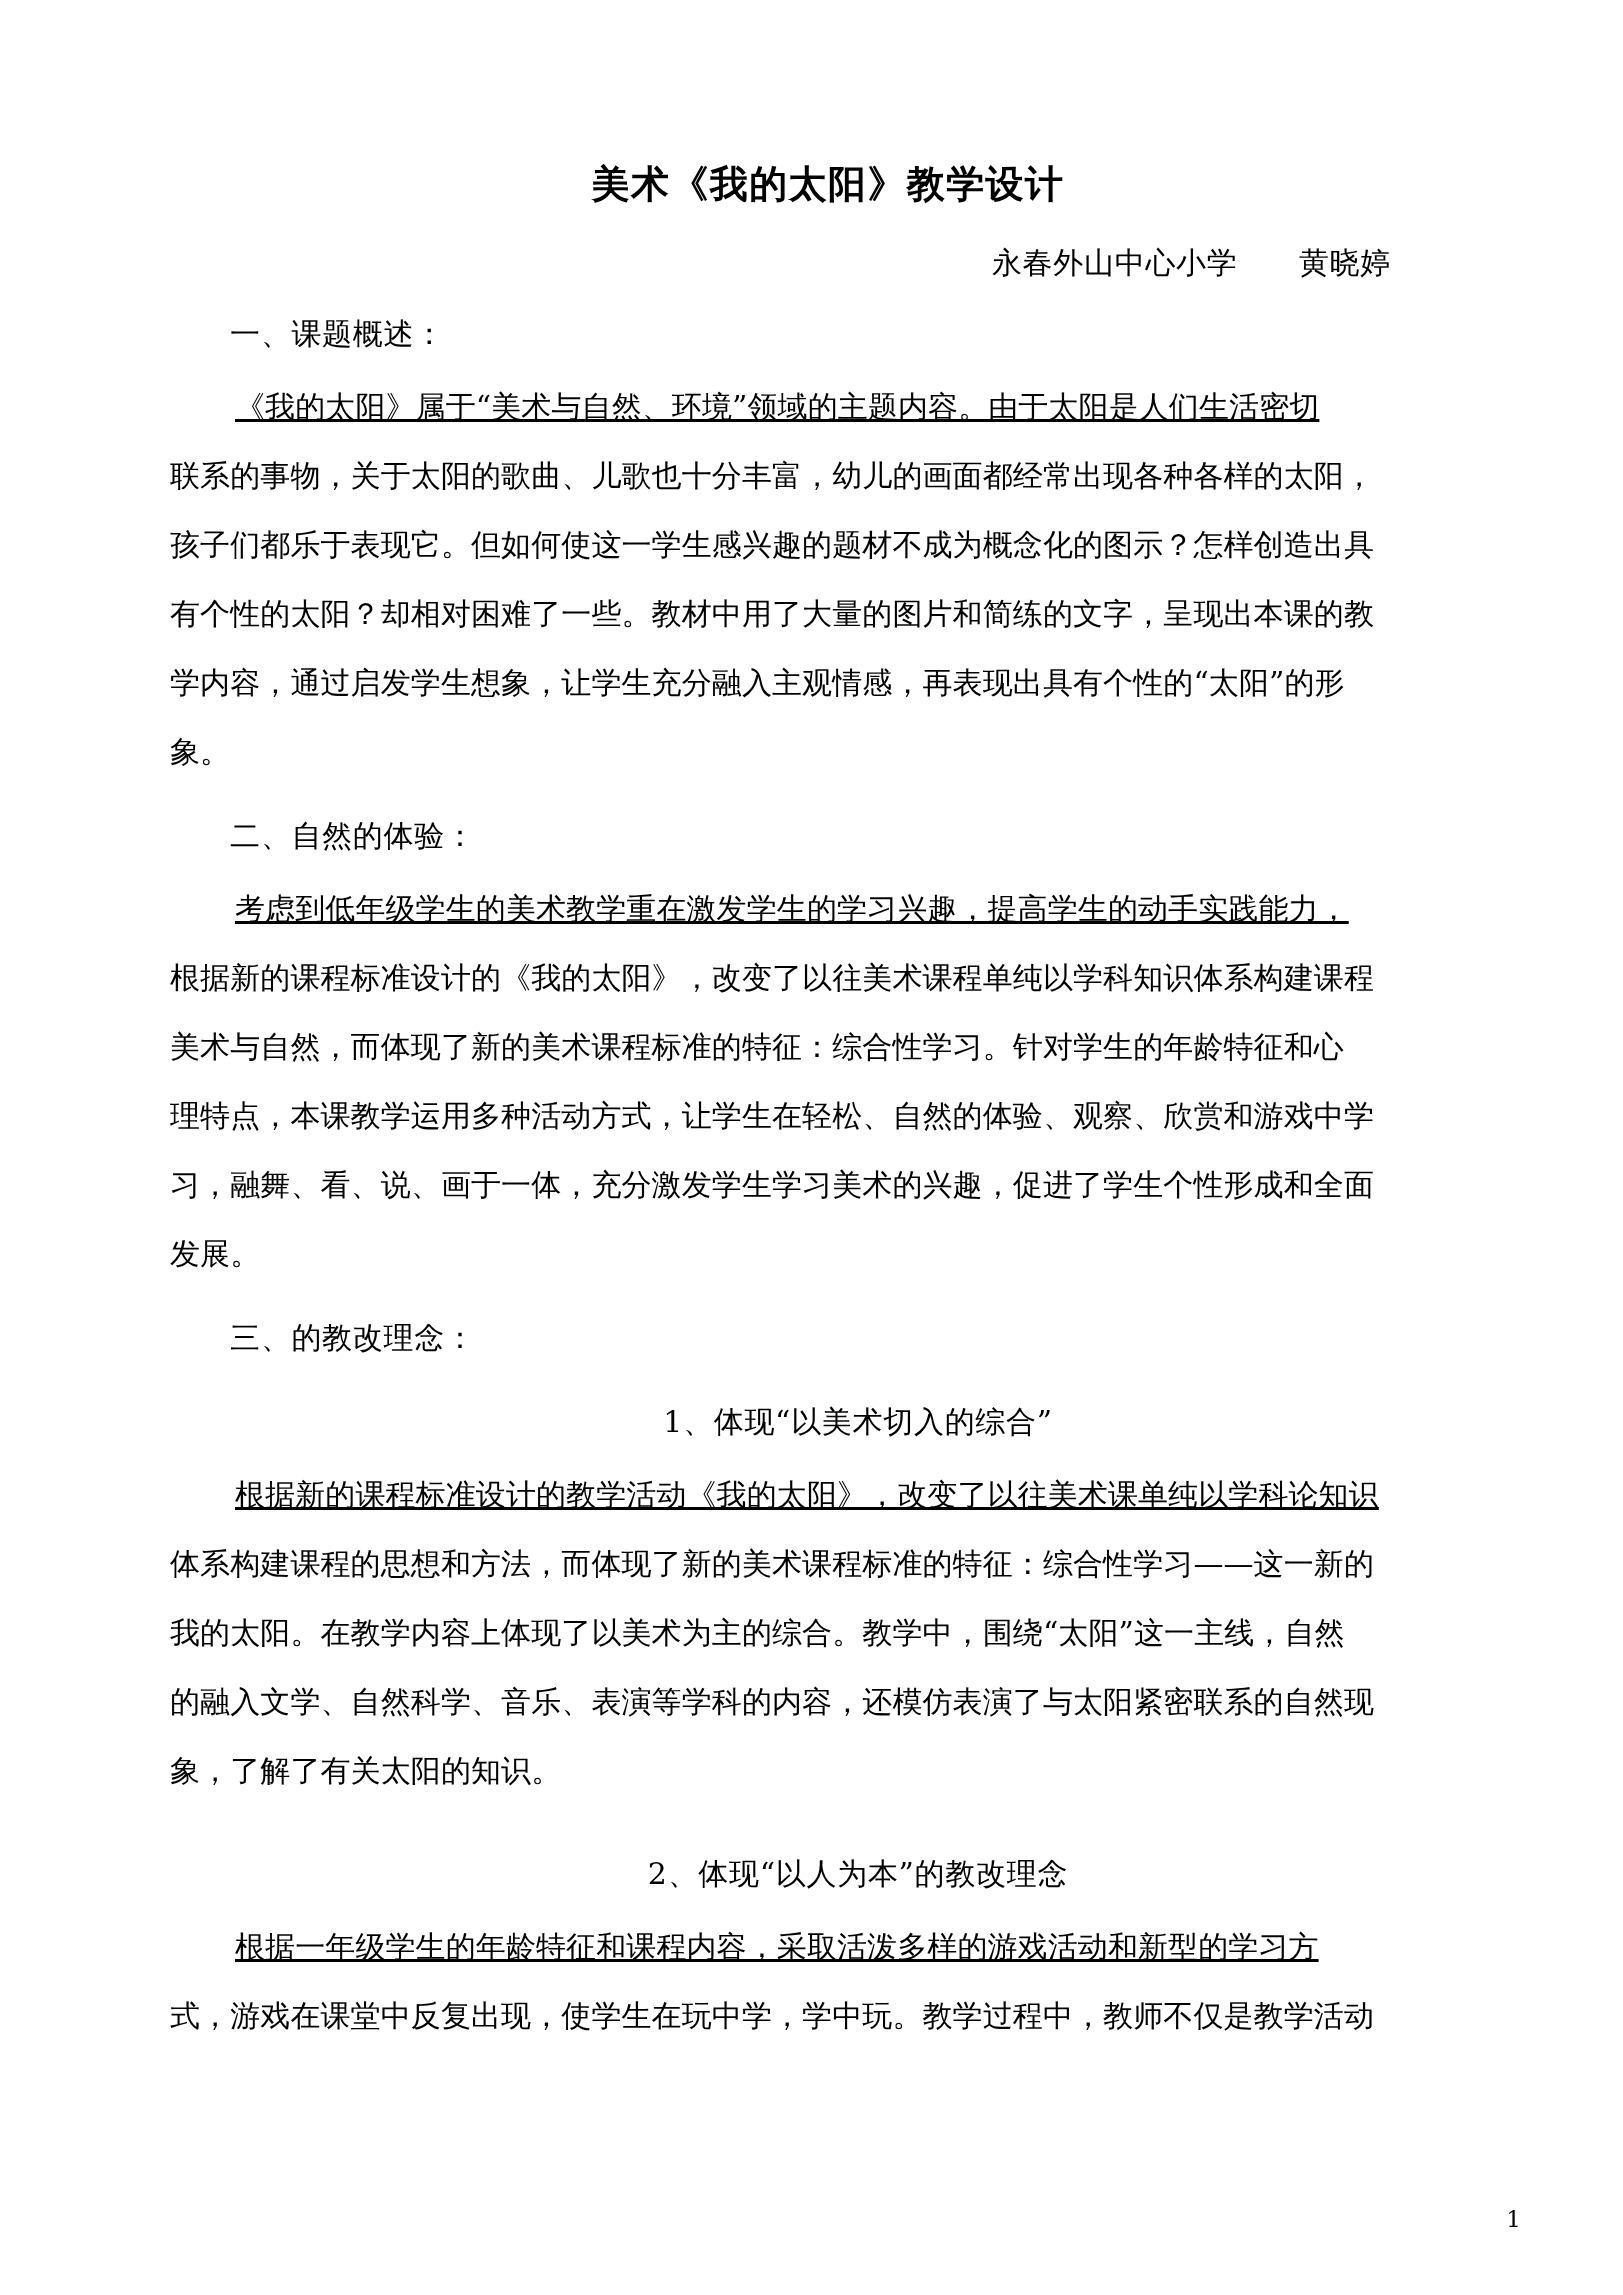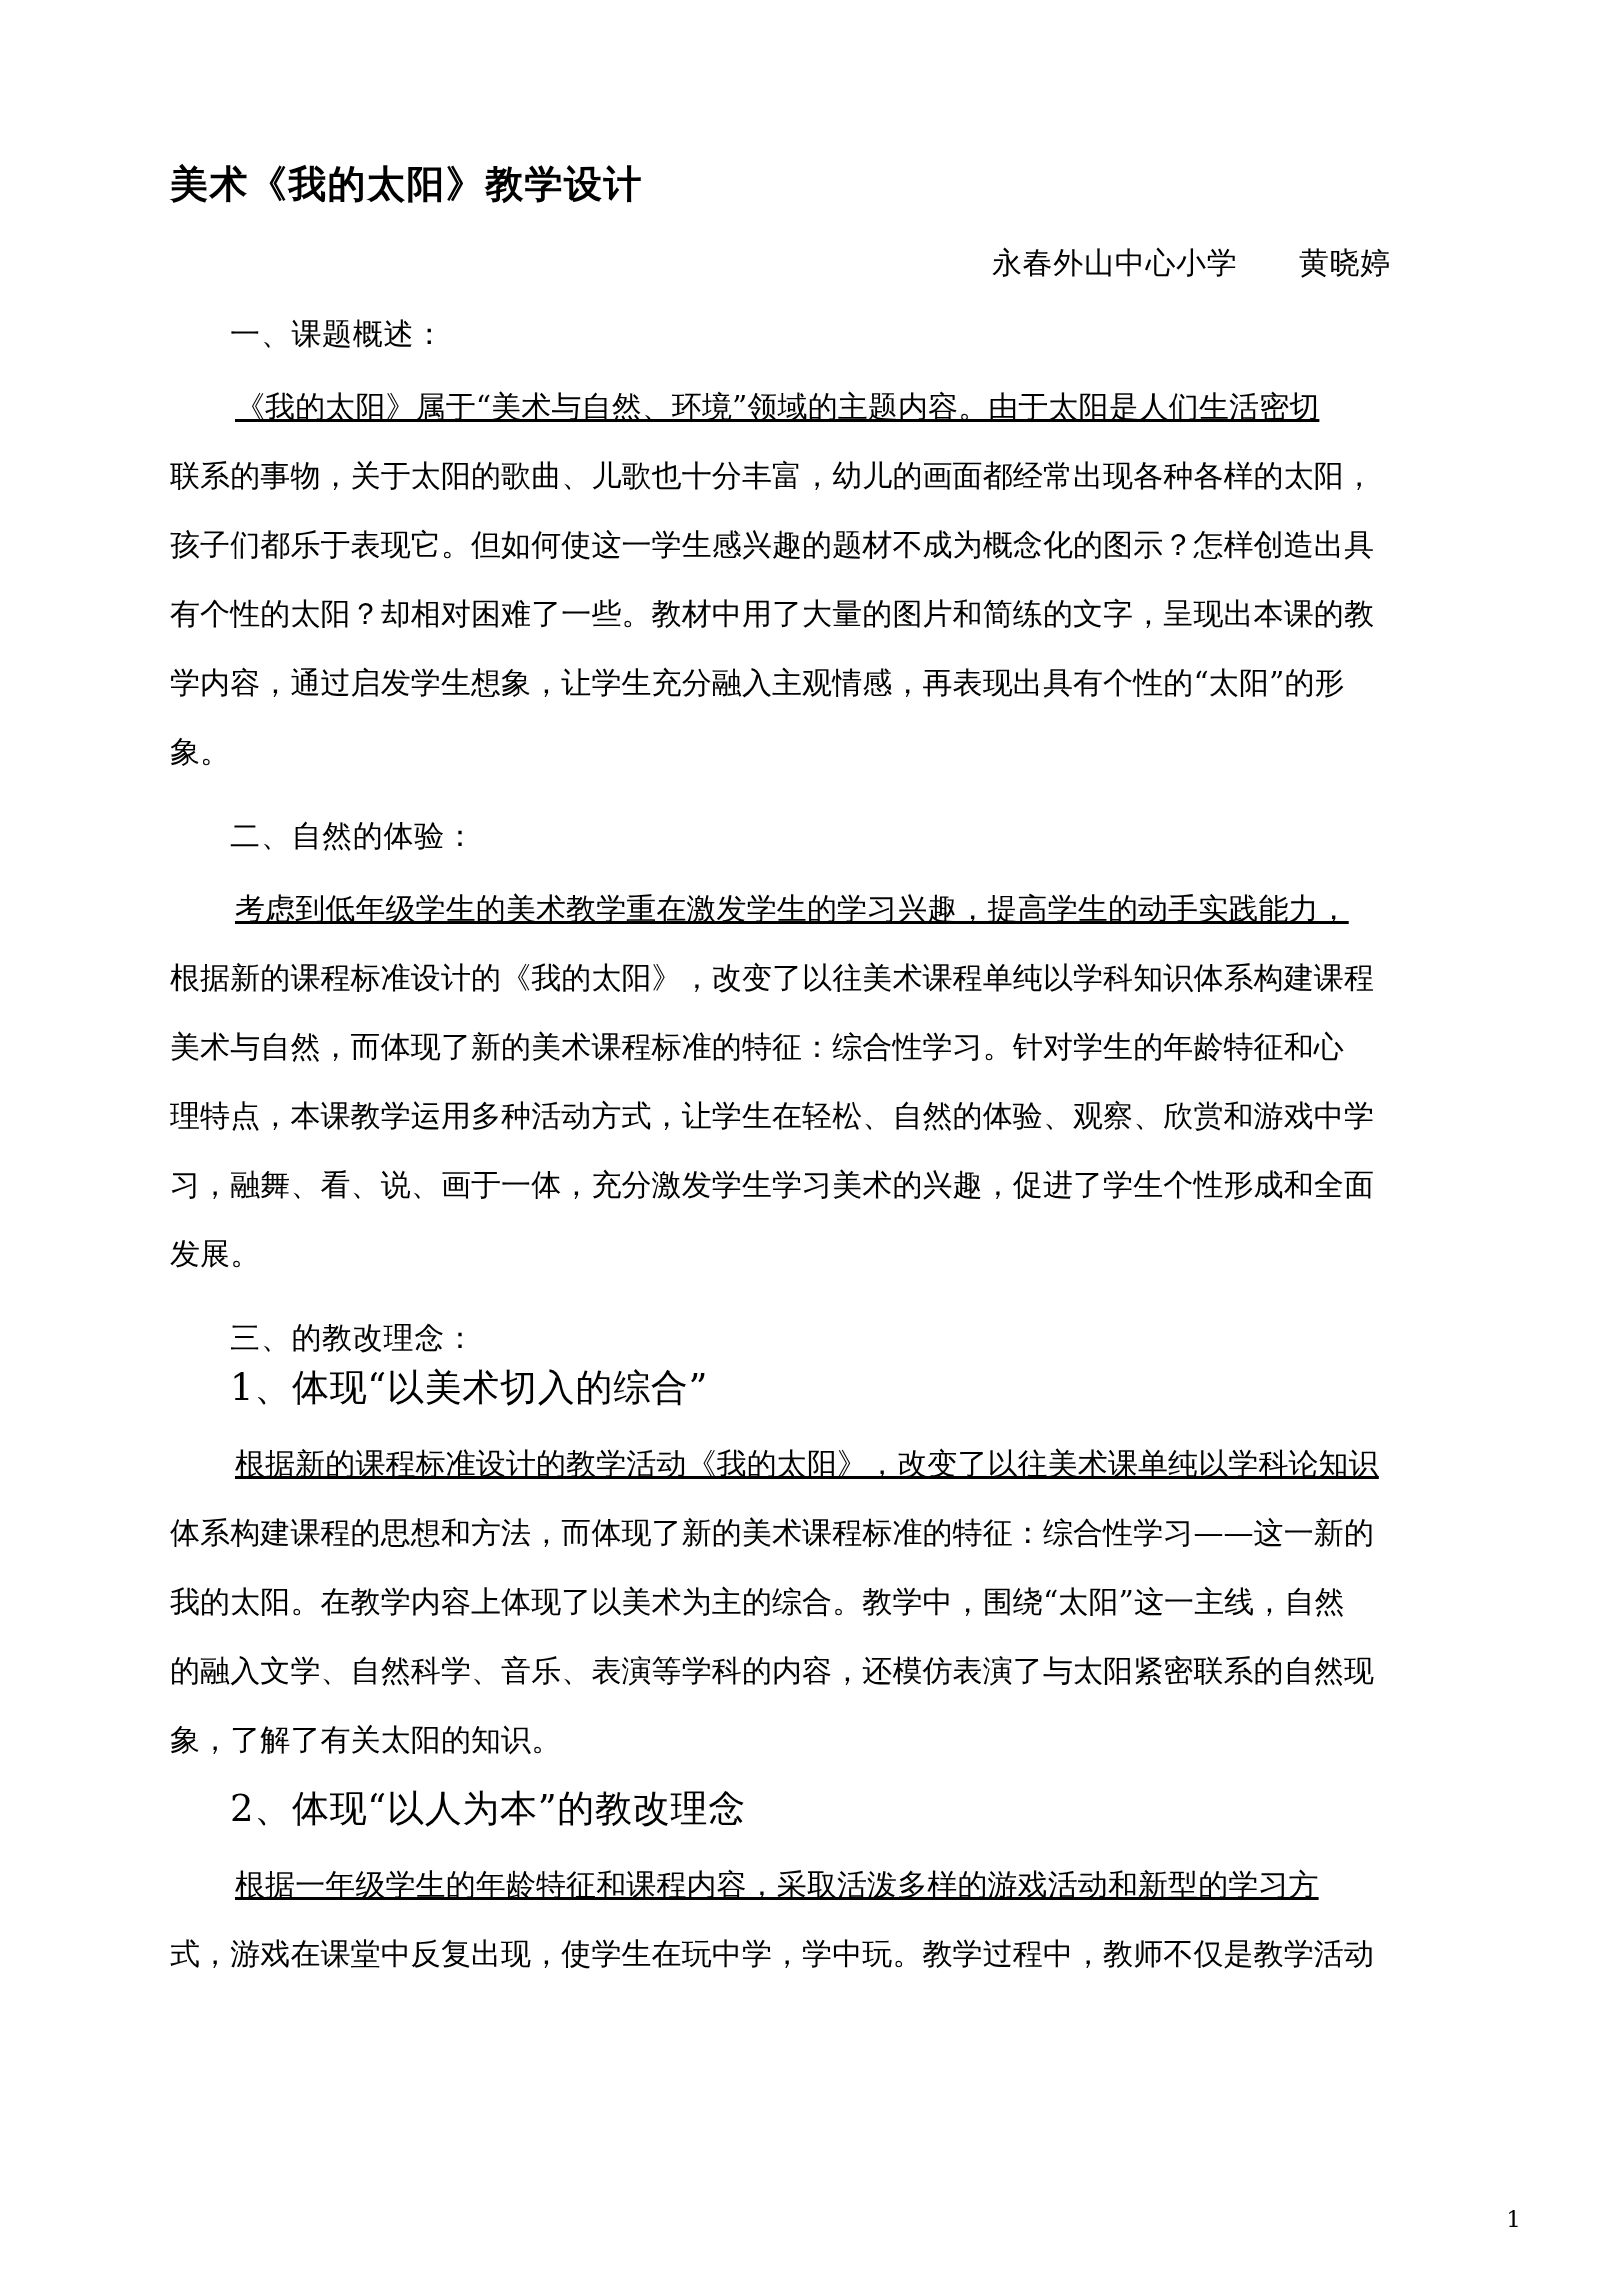--- a/index.html
+++ b/index.html
@@ -23,20 +23,21 @@
   .page-body {
     position: absolute;
     left: 170px;
     top: 0;
     width: 1316px;
   }
   .doc-title {
     font-family: "DejaVu Sans", "Liberation Sans", sans-serif;
     font-weight: bold;
     font-size: 38px;
+    text-align: center;
     letter-spacing: 1.4px;
     margin-top: 161px;
     line-height: 1.25;
     white-space: pre;
   }
   .byline {
     font-size: 30px;
     text-align: right;
     margin-top: 34px;
     padding-right: 95px;
@@ -45,26 +46,27 @@
   }
   .section-heading {
     font-size: 30px;
     margin-top: 35px;
     text-indent: 60px;
     letter-spacing: 0.7px;
     line-height: 1.0;
     white-space: pre;
   }
   .sub-heading {
-    font-size: 37px;
-    margin-top: 16px;
+    font-size: 30px;
+    margin-top: 54px;
     text-indent: 60px;
     letter-spacing: 0.7px;
     line-height: 1.0;
     white-space: pre;
+    text-align: center;
   }
   .para {
     font-size: 30px;
     margin-top: 23px;
     line-height: 69px;
     text-align: justify;
     text-justify: inter-ideograph;
     letter-spacing: 0.1px;
   }
   .para .ln {

